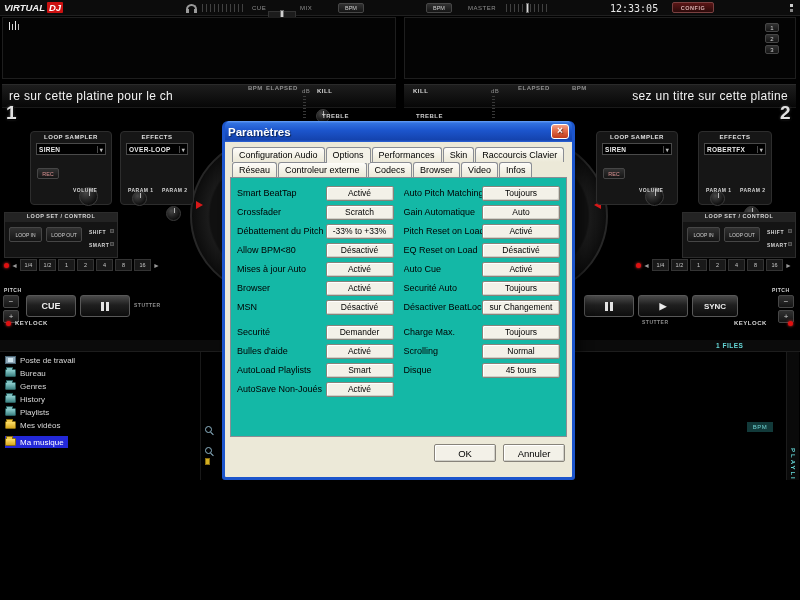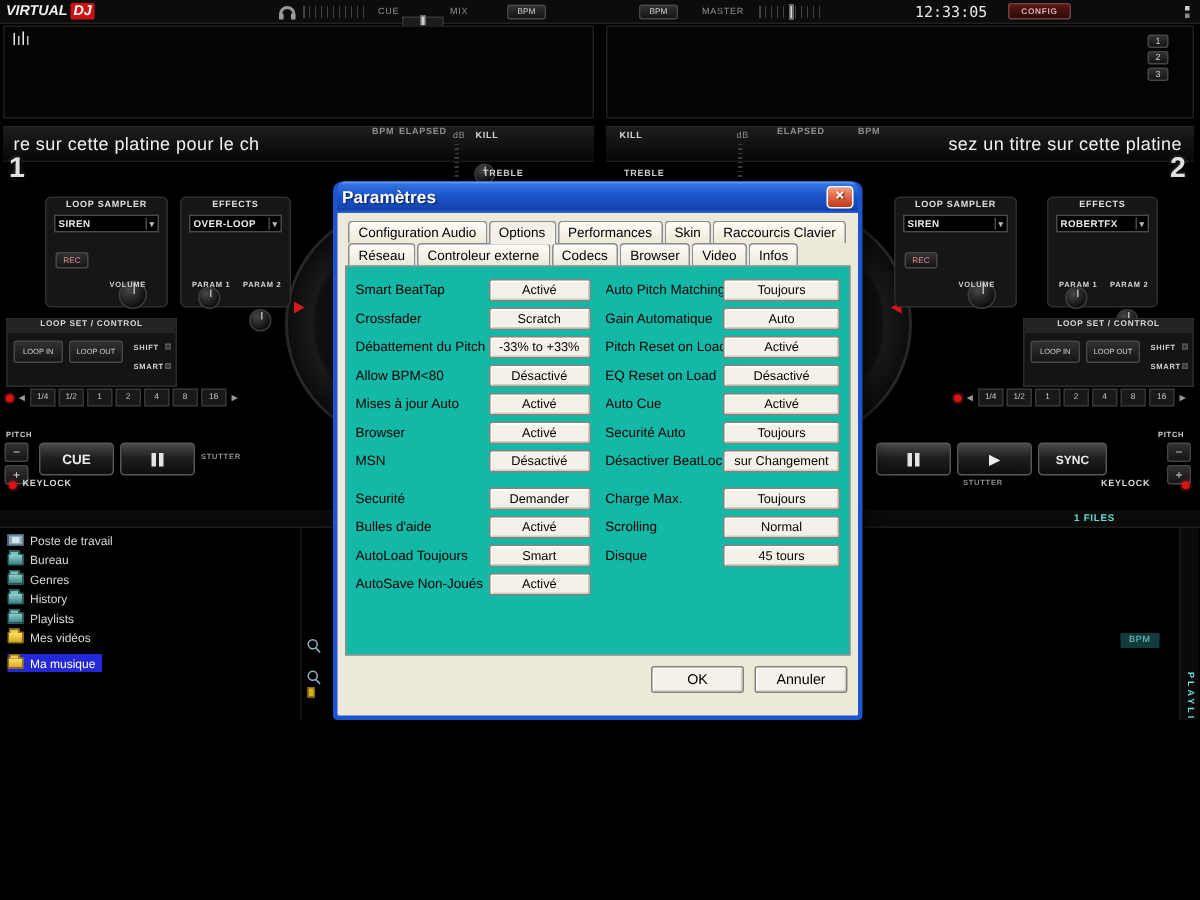--- a/index.html
+++ b/index.html
@@ -369,21 +369,21 @@
               </div>
             <div class="srow mt8">
                 <span class="slabel">Securité</span>
                 <button class="sbtn">Demander</button>
               </div>
             <div class="srow">
                 <span class="slabel">Bulles d'aide</span>
                 <button class="sbtn">Activé</button>
               </div>
             <div class="srow">
-                <span class="slabel">AutoLoad Toujours</span>
+                <span class="slabel">AutoLoad Playlists</span>
                 <button class="sbtn">Smart</button>
               </div>
             <div class="srow">
                 <span class="slabel">AutoSave Non-Joués</span>
                 <button class="sbtn">Activé</button>
               </div>
           </div>
           <div class="col col-r">
             <div class="srow">
                 <span class="slabel">Auto Pitch Matching</span>

